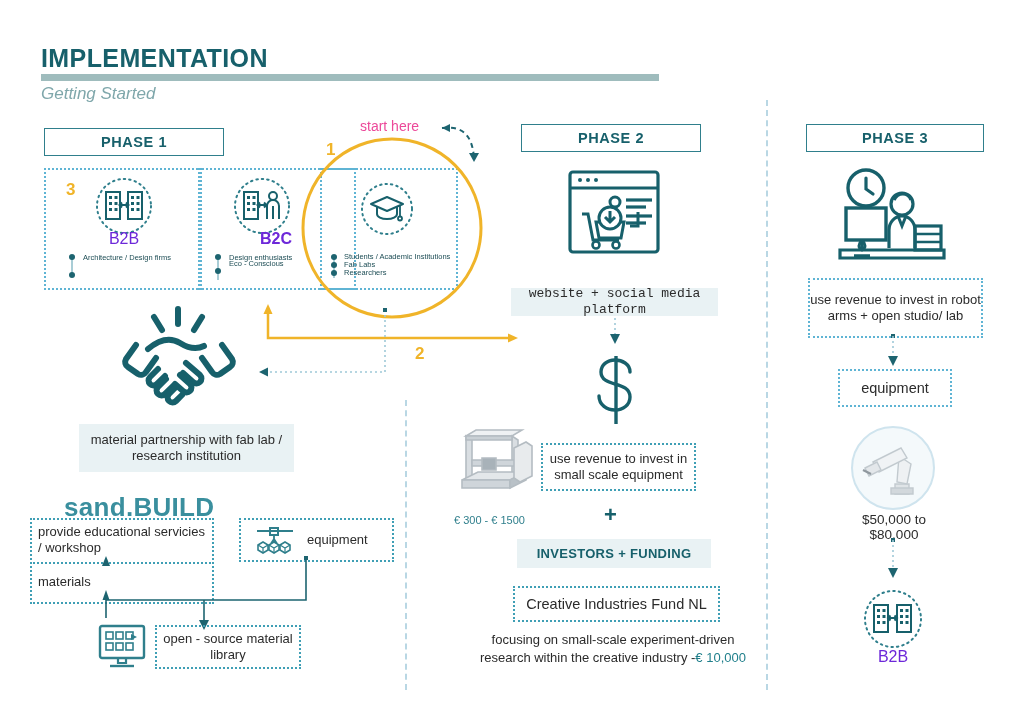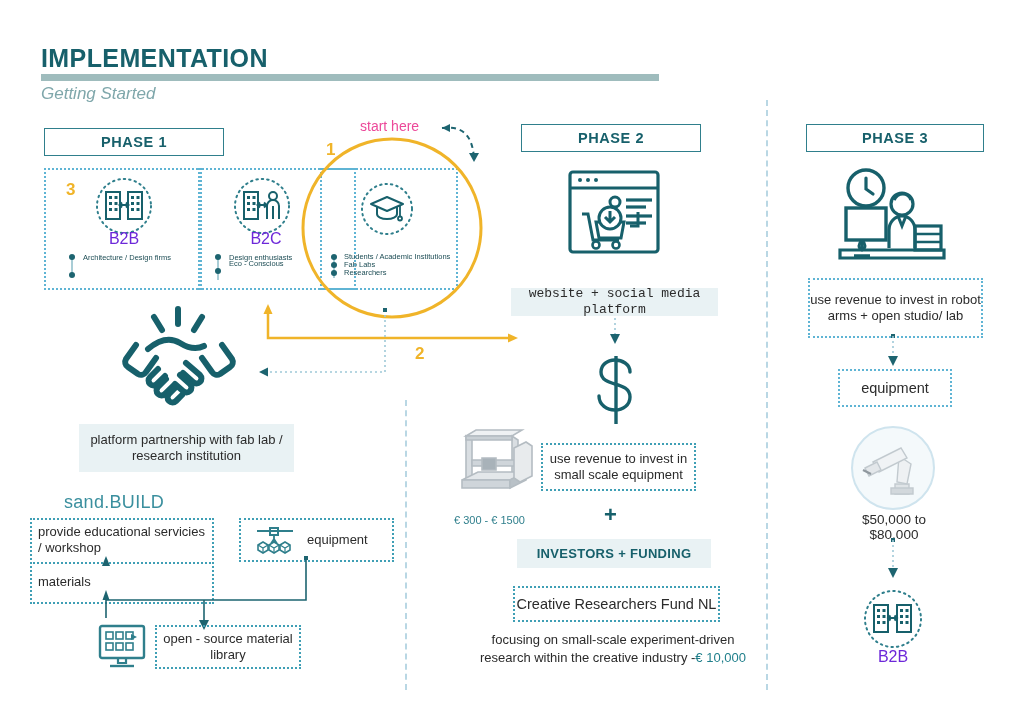--- a/index.html
+++ b/index.html
@@ -37,21 +37,21 @@
 
   
   .tealbg{background:#e9f2f4;display:flex;align-items:center;justify-content:center;text-align:center;}
   .ctext{display:flex;align-items:center;justify-content:center;text-align:center;}
   .body-txt{font-size:13px;color:#2b2b2b;line-height:16px;}
   .small-txt{font-size:7.5px;color:#1d4d55;line-height:11px;}
 
   .b2label{font-size:16px;color:#6d28d9;text-align:center;width:100%;}
   .num-marker{font-size:17px;font-weight:bold;color:#f0b429;}
   .start-here{font-size:14px;color:#ec4899;}
-  .brand{font-size:18px;color:#3a8f9e;letter-spacing:.3px;}
+  .brand{font-size:26px;color:#3a8f9e;letter-spacing:.3px;font-weight:bold;}
   .price{font-size:11px;color:#2f7f8c;}
   .money{font-size:13.5px;color:#2b2b2b;}
   .euro{color:#1f7f8b;}
   .investors{
     background:#e9f2f4;display:flex;align-items:center;justify-content:center;
     font-size:13px;font-weight:bold;color:#17606b;letter-spacing:.3px;
   }
   .bullet{width:6px;height:6px;border-radius:50%;background:#1d6470;}
   .bulletline{width:2px;background:#a9cdd6;}
   svg{display:block;overflow:visible;}
@@ -120,21 +120,21 @@
       <rect x="15" y="32" width="3" height="3" fill="#17606b"></rect>
         <rect x="20.5" y="32" width="3" height="3" fill="#17606b"></rect>
       <circle cx="41" cy="20" r="4" fill="none" stroke="#17606b" stroke-width="2"></circle>
       <path d="M35 43 v-13 a6 6 0 0 1 12 0 v13" fill="none" stroke="#17606b" stroke-width="2"></path>
       <path d="M41 30 v13" stroke="#17606b" stroke-width="2"></path>
       <path d="M26 29 h8" stroke="#17606b" stroke-width="2"></path>
       <path d="M28 26.5 L25.5 29 L28 31.5" fill="none" stroke="#17606b" stroke-width="2"></path>
       <path d="M32 26.5 L34.5 29 L32 31.5" fill="none" stroke="#17606b" stroke-width="2"></path>
     </svg>
   </div>
-  <div class="abs b2label" style="left:206px;top:230px;width:120px;">B2C</div>
+  <div class="abs b2label" style="left:216px;top:230px;width:120px;font-weight:bold;">B2C</div>
 
   <div class="abs bulletline" style="left:217px;top:256px;height:24px;"></div>
   <div class="abs bullet" style="left:215px;top:254px;"></div>
   <div class="abs bullet" style="left:215px;top:268px;"></div>
   <div class="abs small-txt" style="left:229px;top:252px;width:130px;">Design enthusiasts</div>
   <div class="abs small-txt" style="left:229px;top:258px;width:130px;">Eco -  Conscious</div>
 
   <div class="abs" style="left:358px;top:180px;">
     <svg width="58" height="58" viewBox="0 0 58 58">
       <circle cx="29" cy="29" r="25" fill="none" stroke="#2f7f8c" stroke-width="2" stroke-dasharray="1.5 4" stroke-linecap="round"></circle>
@@ -196,21 +196,21 @@
         <path d="M40 64 l-8 8 a5 5 0 0 0 0 7 a5 5 0 0 0 7 0 l8 -8"></path>
         <path d="M48 74 l-8 8 a5 5 0 0 0 0 7 a5 5 0 0 0 7 0 l8 -8"></path>
         <path d="M57 83 l-6 6 a5 5 0 0 0 0 7 a5 5 0 0 0 7 0 l6 -6"></path>
         <path d="M68 58 l14 12 a5 5 0 0 1 0 7 a5 5 0 0 1 -7 0 l-10 -9"></path>
         <path d="M62 70 l10 9 a5 5 0 0 1 0 7 a5 5 0 0 1 -7 0 l-8 -7"></path>
       </g>
     </svg>
   </div>
 
   <div class="abs tealbg body-txt" style="left:79px;top:424px;width:203px;height:48px;padding:0 6px;">
-    <span>platform partnership with fab lab / research institution</span>
+    <span>material partnership with fab lab / research institution</span>
   </div>
 
   <div class="abs brand" style="left:64px;top:492px;">sand.BUILD</div>
 
   <div class="abs dotted-teal" style="left:30px;top:518px;width:180px;height:42px;">
     <div class="body-txt" style="padding:4px 6px;">provide educational servicies / workshop</div>
   </div>
   <div class="abs dotted-teal" style="left:30px;top:562px;width:180px;height:38px;">
     <div class="body-txt" style="padding:10px 6px;">materials</div>
   </div>
@@ -330,21 +330,21 @@
     <span>use revenue to invest in small scale equipment</span>
   </div>
 
   <div class="abs" style="left:604px;top:502px;font-size:22px;font-weight:bold;color:#17606b;">+</div>
 
   <div class="abs investors" style="left:517px;top:539px;width:194px;height:29px;">
     <span>INVESTORS + FUNDING</span>
   </div>
 
   <div class="abs dotted-teal ctext" style="left:513px;top:586px;width:203px;height:32px;">
-    <span class="body-txt" style="font-size:14.5px;">Creative Researchers Fund NL</span>
+    <span class="body-txt" style="font-size:14.5px;">Creative Industries Fund NL</span>
   </div>
 
   <div class="abs ctext body-txt" style="left:448px;top:632px;width:330px;">
     <span>focusing on small-scale experiment-driven</span>
   </div>
   <div class="abs ctext body-txt" style="left:448px;top:650px;width:330px;">
     <span>research within the creative industry - </span>
       <span class="euro">€ 10,000</span>
   </div>
 

